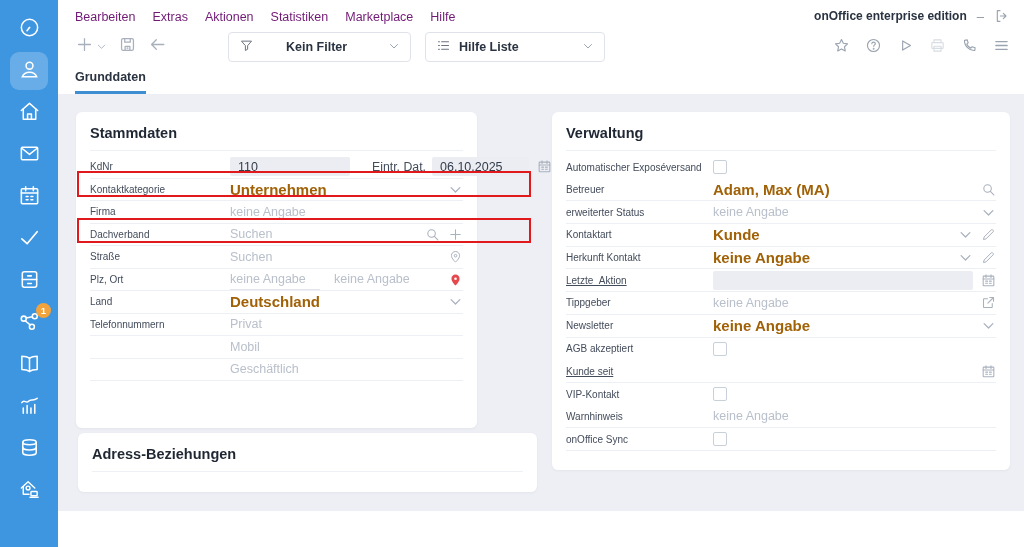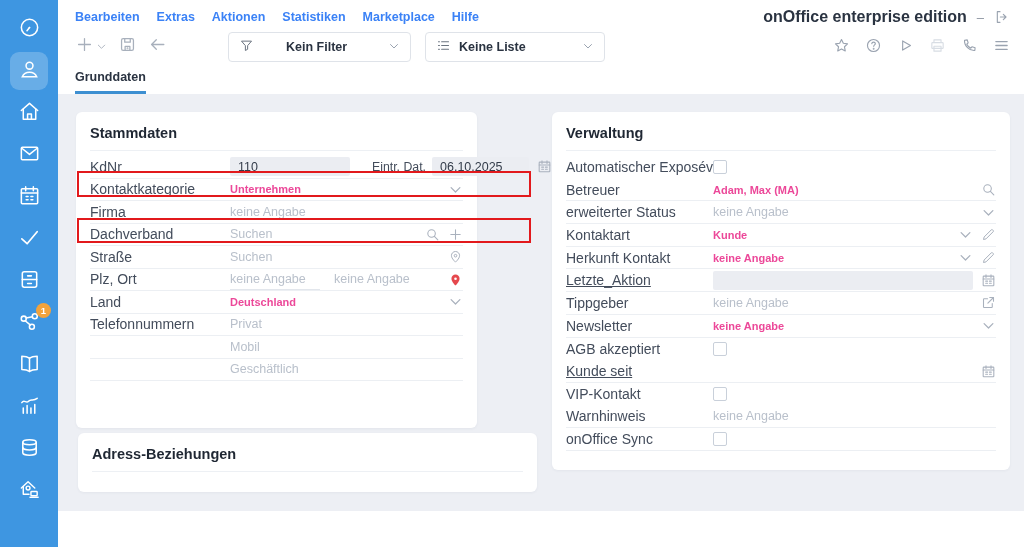--- a/index.html
+++ b/index.html
@@ -9,23 +9,23 @@
   
   .sidebar { position:absolute; left:0; top:0; width:58px; height:547px; background:#3e96e1; display:flex; flex-direction:column; align-items:center; padding-top:10px; z-index:5; }
   .side-item { width:38px; height:38px; min-height:38px; margin-bottom:4px; border-radius:9px; display:flex; align-items:center; justify-content:center; color:#ffffff; position:relative; cursor:pointer; }
   .side-item.active { background:rgba(255,255,255,0.22); }
   .side-item svg { width:23px; height:23px; }
   .badge { position:absolute; top:-1px; right:-3px; min-width:15px; height:15px; border-radius:8px; background:#f2a33c; color:#fff; font-size:9.5px; font-weight:700; display:flex; align-items:center; justify-content:center; padding:0 3px; }
 
   
   .header { position:absolute; left:58px; top:0; right:0; height:94px; background:#ffffff; }
   .menubar { position:absolute; left:17px; top:8px; height:18px; display:flex; gap:17px; align-items:center; }
-  .menu-item { font-size:12.5px; font-weight:700; color:#3b82f6; cursor:pointer; }
+  .menu-item { font-size:12.5px; font-weight:400; color:#701a75; cursor:pointer; }
   .app-title-wrap { position:absolute; right:14px; top:8px; display:flex; align-items:center; gap:10px; color:#2a3341; }
-  .app-title { font-size:16px; font-weight:600; }
+  .app-title { font-size:12px; font-weight:600; }
   .dash { color:#8b93a0; font-size:13px; }
   .hicon { color:#9aa3b0; display:flex; align-items:center; }
   .hicon svg { width:16px; height:16px; }
 
   .toolbar { position:absolute; left:0; top:30px; right:0; height:34px; }
   .tb-icons { position:absolute; left:17px; top:5px; display:flex; align-items:center; gap:11px; color:#a8b0bc; }
   .tb-btn { display:flex; align-items:center; cursor:pointer; }
   .tb-btn svg { width:19px; height:19px; }
   .tb-btn .sm { width:11px; height:11px; margin-left:2px; }
   .dropdown { position:absolute; top:2px; height:30px; border:1px solid #dfe3e9; border-radius:4px; background:#fff; display:flex; align-items:center; padding:0 10px; gap:8px; cursor:pointer; }
@@ -48,25 +48,25 @@
   .card-stammdaten { left:18px; top:18px; width:401px; height:316px; }
   .card-adress     { left:20px; top:339px; width:459px; height:59px; }
   .card-verwaltung { left:494px; top:18px; width:458px; height:358px; }
   .card-title { font-size:14.5px; font-weight:700; color:#1f2733; padding:13px 14px 9px; }
   .card-divider { border-bottom:1px solid #edf0f4; margin:0 14px; }
   .rows { padding:5px 14px 0; }
 
   .row { display:flex; align-items:center; height:22.5px; border-bottom:1px solid #ecEFF3; }
   .row.noline { border-bottom:none; }
   .card-verwaltung .row { height:22.7px; }
-  .lbl { width:140px; min-width:140px; font-size:14px; color:#434c5b; white-space:nowrap; overflow:hidden; }
+  .lbl { width:140px; min-width:140px; font-size:10px; color:#434c5b; white-space:nowrap; overflow:hidden; }
   .card-verwaltung .lbl { width:147px; min-width:147px; }
   .lbl.u { text-decoration:underline; }
   .fld { flex:1; display:flex; align-items:center; min-width:0; height:100%; }
-  .val { font-size:11px; font-weight:600; color:#ec4899; flex:1; white-space:nowrap; overflow:hidden; }
+  .val { font-size:15px; font-weight:600; color:#a16207; flex:1; white-space:nowrap; overflow:hidden; }
   .ph  { font-size:12.5px; color:#b9c0cb; flex:1; white-space:nowrap; overflow:hidden; }
   input.txt { border:none; outline:none; background:transparent; font-family:"Liberation Sans",sans-serif; font-size:12.5px; color:#333c4a; flex:1; min-width:0; height:18px; }
   input.txt::placeholder { color:#b9c0cb; opacity:1; }
   input.gray { background:#ebedf2; border-radius:2px; padding:0 8px; height:19px; flex:none; }
   .sub-lbl { font-size:12.3px; color:#434c5b; margin:0 6px 0 22px; white-space:nowrap; }
   .ricon { color:#a9b1bd; display:flex; align-items:center; margin-left:8px; cursor:pointer; }
   .ricon svg { width:15px; height:15px; }
   .ricon.red { color:#e5484d; }
   .checkbox { width:14px; height:14px; border:1px solid #c9d0da; border-radius:2px; background:#fff; cursor:pointer; }
   .half-input { width:90px; min-width:90px; border-bottom:1px solid #e2e6ec; margin-right:14px; display:flex; height:100%; align-items:center; }
@@ -213,21 +213,21 @@
           </svg></span>
       <span class="dd-label">Kein Filter</span>
       <span><svg class="chev" viewBox="0 0 24 24" fill="none" stroke="currentColor" stroke-width="2" stroke-linecap="round" stroke-linejoin="round">
             <path d="M5 9l7 7 7-7"></path>
           </svg></span>
     </div>
     <div class="dropdown dd-list">
       <span><svg viewBox="0 0 24 24" fill="none" stroke="currentColor" stroke-width="1.8" stroke-linecap="round">
             <path d="M9 6h11M9 12h11M9 18h11M4 6h1.5M4 12h1.5M4 18h1.5"></path>
           </svg></span>
-      <span class="dd-label">Keine Liste</span>
+      <span class="dd-label">Hilfe Liste</span>
       <span><svg class="chev" viewBox="0 0 24 24" fill="none" stroke="currentColor" stroke-width="2" stroke-linecap="round" stroke-linejoin="round">
             <path d="M5 9l7 7 7-7"></path>
           </svg></span>
     </div>
     <div class="tb-right">
       <span class="rbtn">
           <span><svg viewBox="0 0 24 24" fill="none" stroke="currentColor" stroke-width="1.6" stroke-linejoin="round">
               <path d="M12 3.5l2.6 5.4 5.9.8-4.3 4.1 1.1 5.9L12 16.8l-5.3 2.9 1.1-5.9-4.3-4.1 5.9-.8z"></path>
             </svg></span>
         </span>

